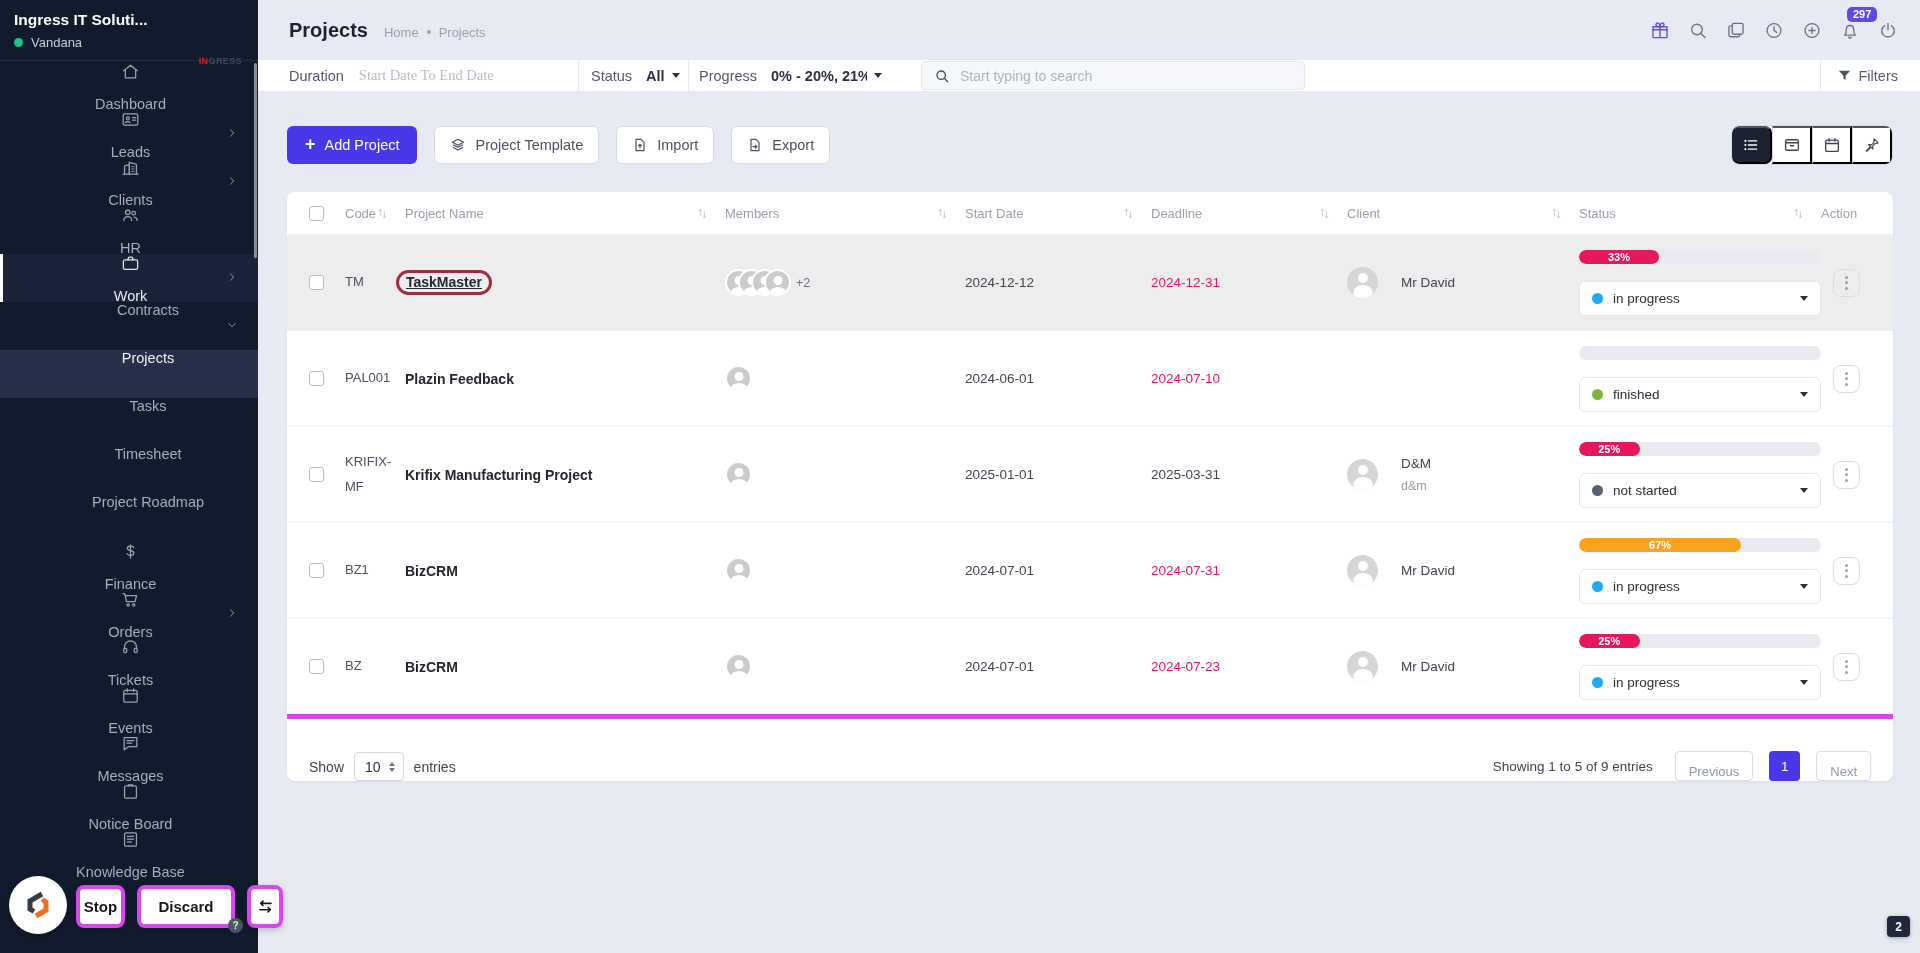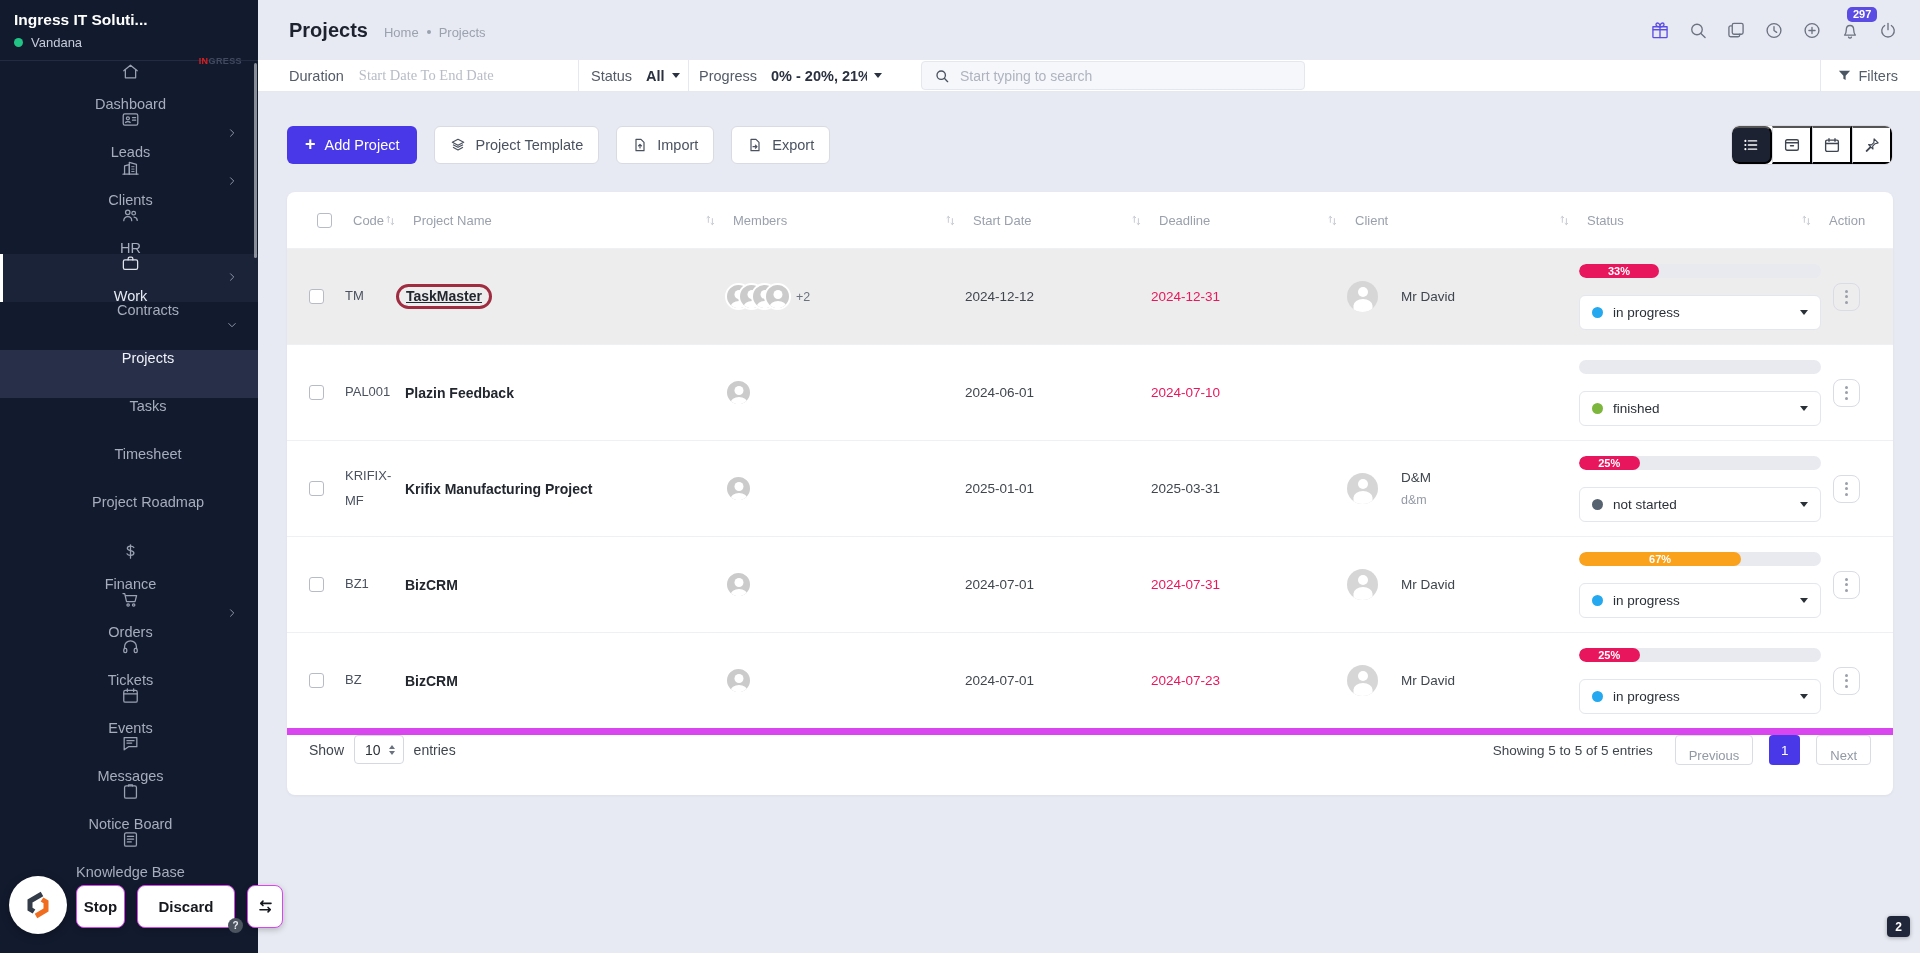--- a/index.html
+++ b/index.html
@@ -71,21 +71,21 @@
   .btn-ghost svg { width: 16px; height: 16px; }
   .view-switch { margin-left: auto; display: flex; background: #fff; border: 1px solid #d8dbe3; border-radius: 8px; overflow: hidden; }
   .vs-btn { width: 40px; height: 38px; display: flex; align-items: center; justify-content: center; color: #3e4552; border-left: 1px solid #d8dbe3; cursor: pointer; background: transparent; }
   .vs-btn:first-child { border-left: none; }
   .vs-btn.active { background: #1d2233; color: #fff; border-radius: 7px; }
   .vs-btn svg { width: 18px; height: 18px; }
 
   
   .table-card { margin-top: 27px; background: #fff; border-radius: 8px; box-shadow: 0 1px 3px rgba(20,25,40,.05); }
   .t-head, .t-row { display: grid; grid-template-columns: 36px 60px 320px 240px 186px 196px 232px 242px 1fr; padding: 0 22px; align-items: center; }
-  .t-head { height: 56px; margin-left: 8px; }
+  .t-head { height: 42px; }
   .th { display: flex; align-items: center; font-size: 13px; color: #9aa1ad; padding-right: 16px; }
   .th .sort { margin-left: auto; color: #c6cad3; cursor: pointer; }
   .th .sort svg { width: 13px; height: 13px; }
   .t-row { min-height: 96px; border-top: 1px solid #eef0f4; }
   .t-row.highlight { background: #ededee; }
   .cb { width: 15px; height: 15px; border: 1.5px solid #b6bcc7; border-radius: 3px; background: #fff; cursor: pointer; }
   .code { font-size: 13px; color: #4a5260; padding-right: 8px; line-height: 1.9; word-break: break-word; }
   .pname { font-size: 14px; font-weight: 700; color: #22262e; padding-right: 10px; cursor: pointer; }
   .annot { display: inline-block; border: 3px solid #a02c40; border-radius: 14px; padding: 1px 7px 2px; margin-left: -9px; }
   .annot .nm { text-decoration: underline; }
@@ -109,35 +109,35 @@
   .ptrack { width: 242px; height: 14px; background: #e9eaf0; border-radius: 8px; overflow: hidden; }
   .pfill { height: 100%; border-radius: 8px; color: #fff; font-size: 11px; font-weight: 700; display: flex; align-items: center; justify-content: center; }
   .statussel { width: 242px; height: 35px; background: #fff; border: 1px solid #e4e6ed; border-radius: 6px; display: flex; align-items: center; padding: 0 12px; gap: 10px; cursor: pointer; }
   .sdot { width: 11px; height: 11px; border-radius: 50%; flex: 0 0 11px; }
   .slabel { font-size: 13.5px; color: #2a3038; }
   .scaret { margin-left: auto; width: 0; height: 0; border-left: 4.5px solid transparent; border-right: 4.5px solid transparent; border-top: 5px solid #2a3038; }
   .kebab { width: 27px; height: 28px; border: 1px solid #d9dce4; border-radius: 8px; background: transparent; display: flex; flex-direction: column; align-items: center; justify-content: center; gap: 2.5px; justify-self: center; cursor: pointer; }
   .kdot { width: 3px; height: 3px; border-radius: 50%; background: #9aa0ab; }
 
   
-  .t-foot { border-top: 7px solid #d946ef; height: 67px; display: flex; align-items: flex-start; padding: 0 22px; }
+  .t-foot { border-top: 5px solid #d946ef; height: 67px; display: flex; align-items: flex-end; padding: 0 22px; }
   .show-group { display: flex; align-items: center; gap: 10px; font-size: 14px; color: #3f464e; }
   .per-select { border: 1px solid #d5d8e0; border-radius: 4px; height: 29px; padding: 0 8px 0 10px; display: flex; align-items: center; gap: 8px; font-size: 14px; color: #2a3038; cursor: pointer; }
   .stepper { display: flex; flex-direction: column; gap: 2px; }
   .stepper i { width: 0; height: 0; border-left: 3.5px solid transparent; border-right: 3.5px solid transparent; }
   .stepper .up { border-bottom: 4px solid #6a7280; }
   .stepper .down { border-top: 4px solid #6a7280; }
   .foot-right { margin-left: auto; display: flex; align-items: center; gap: 16px; }
   .summary { font-size: 13.5px; color: #3f464e; margin-right: 6px; }
   .pg-btn { height: 30px; border: 1px solid #d9dce3; background: #fff; border-radius: 4px; font-size: 13px; color: #9199a4; padding: 12px 13px; font-family: inherit; cursor: pointer; }
   .pg-num { height: 30px; min-width: 31px; background: #4838e8; border: none; border-radius: 4px; color: #fff; font-size: 13.5px; font-family: inherit; cursor: pointer; }
 
   
   .logo-circle { position: absolute; left: 9px; top: 876px; width: 58px; height: 58px; background: #fff; border-radius: 50%; box-shadow: 0 2px 8px rgba(0,0,0,.3); display: flex; align-items: center; justify-content: center; z-index: 20; cursor: pointer; }
-  .fbtn { position: absolute; background: #fff; border: 1px solid #d946ef; border-radius: 8px; box-shadow: 0 2px 6px rgba(0,0,0,.22); font-size: 15px; font-weight: 700; color: #16181d; display: flex; align-items: center; justify-content: center; z-index: 19; cursor: pointer; font-family: inherit; }
+  .fbtn { position: absolute; background: #fff; border: 4px solid #d946ef; border-radius: 8px; box-shadow: 0 2px 6px rgba(0,0,0,.22); font-size: 15px; font-weight: 700; color: #16181d; display: flex; align-items: center; justify-content: center; z-index: 19; cursor: pointer; font-family: inherit; }
   .fbtn svg { width: 19px; height: 19px; color: #15171c; }
   #stop-btn    { left: 76px;  top: 885px; width: 49px; height: 43px; }
   #discard-btn { left: 137px; top: 885px; width: 98px; height: 43px; }
   #swap-btn    { left: 247px; top: 885px; width: 36px; height: 43px; }
   .help-bubble { position: absolute; left: 228px; top: 918px; width: 15px; height: 15px; border-radius: 50%; background: #4c545f; color: #e8eaee; font-size: 10px; font-weight: 700; display: flex; align-items: center; justify-content: center; z-index: 21; cursor: pointer; }
   .corner-badge { position: absolute; right: 10px; bottom: 16px; width: 23px; height: 21px; background: #20273a; border-radius: 4px; color: #fff; font-size: 12px; font-weight: 600; display: flex; align-items: center; justify-content: center; box-shadow: 0 1px 4px rgba(0,0,0,.3); z-index: 20; }
 </style>
 </head>
 <body>
 
@@ -694,21 +694,21 @@
           <span class="per-select">
             <span>10</span>
             <span class="stepper">
                 <i class="up"></i>
                 <i class="down"></i>
               </span>
           </span>
           <span>entries</span>
         </div>
         <div class="foot-right">
-          <span class="summary">Showing 5 to 5 of 5 entries</span>
+          <span class="summary">Showing 1 to 5 of 9 entries</span>
           <button class="pg-btn">Previous</button>
           <button class="pg-num">1</button>
           <button class="pg-btn">Next</button>
         </div>
       </div>
     </div>
   </div>
 </div>
 
 <div class="logo-circle">

